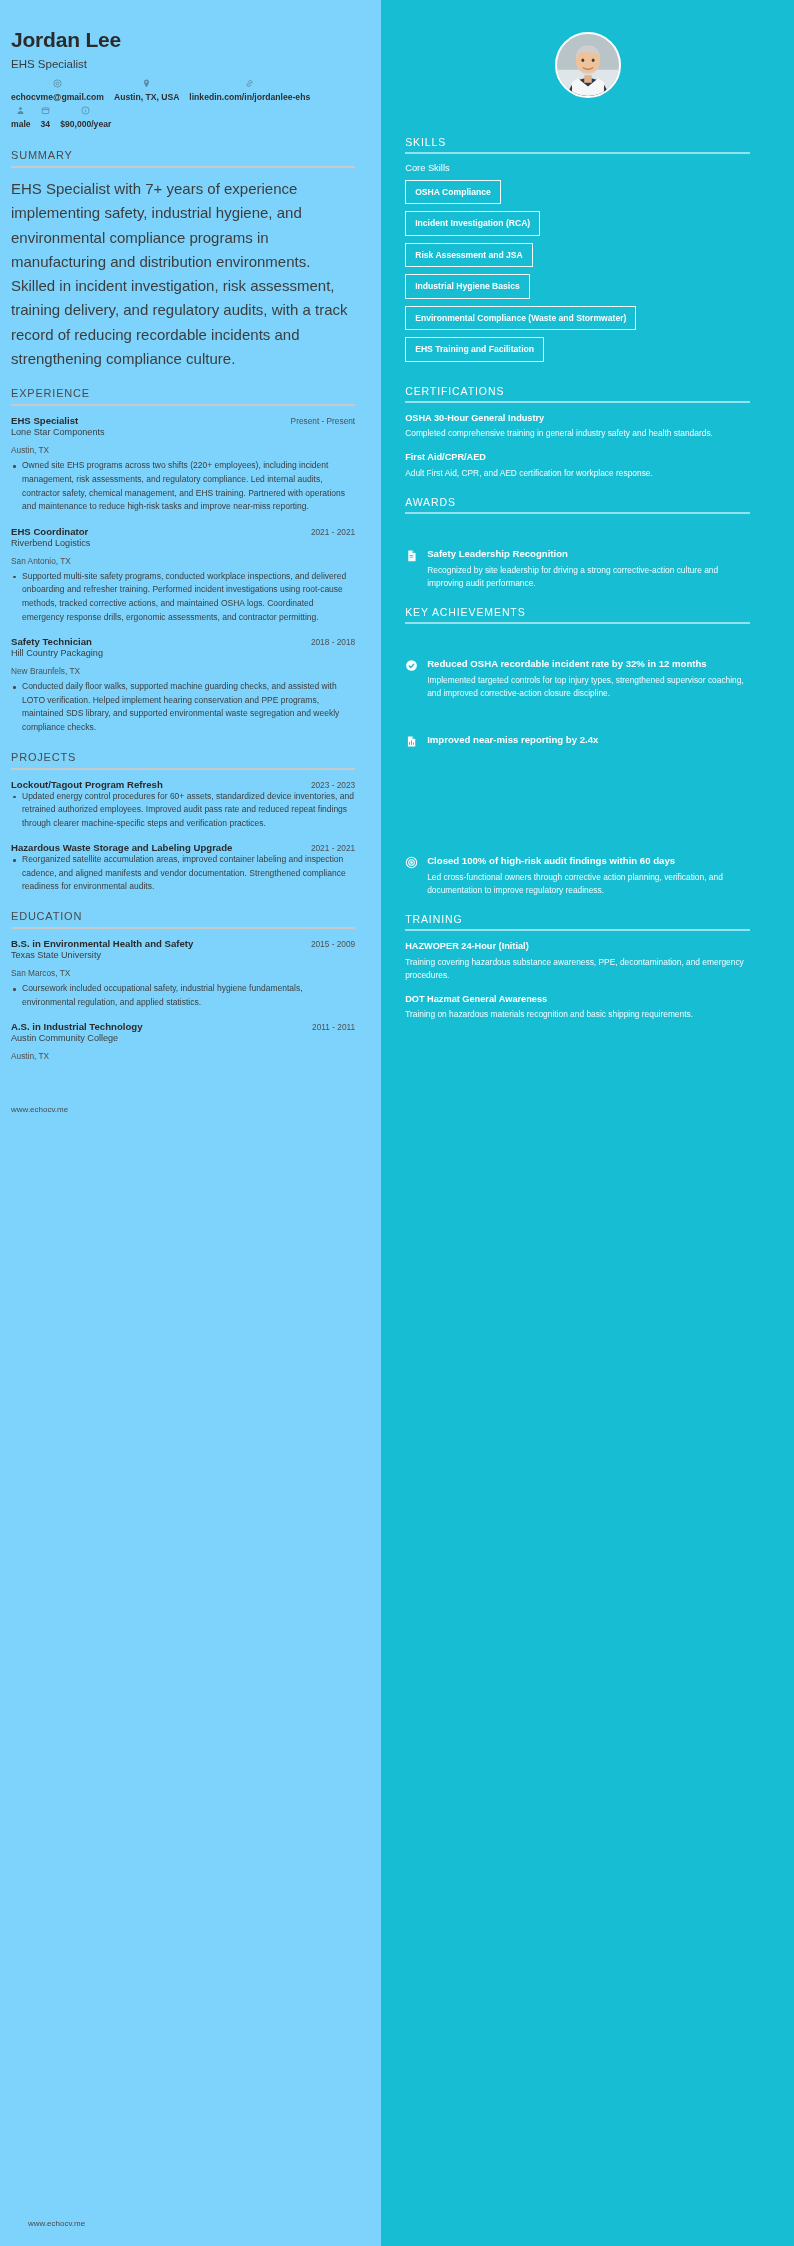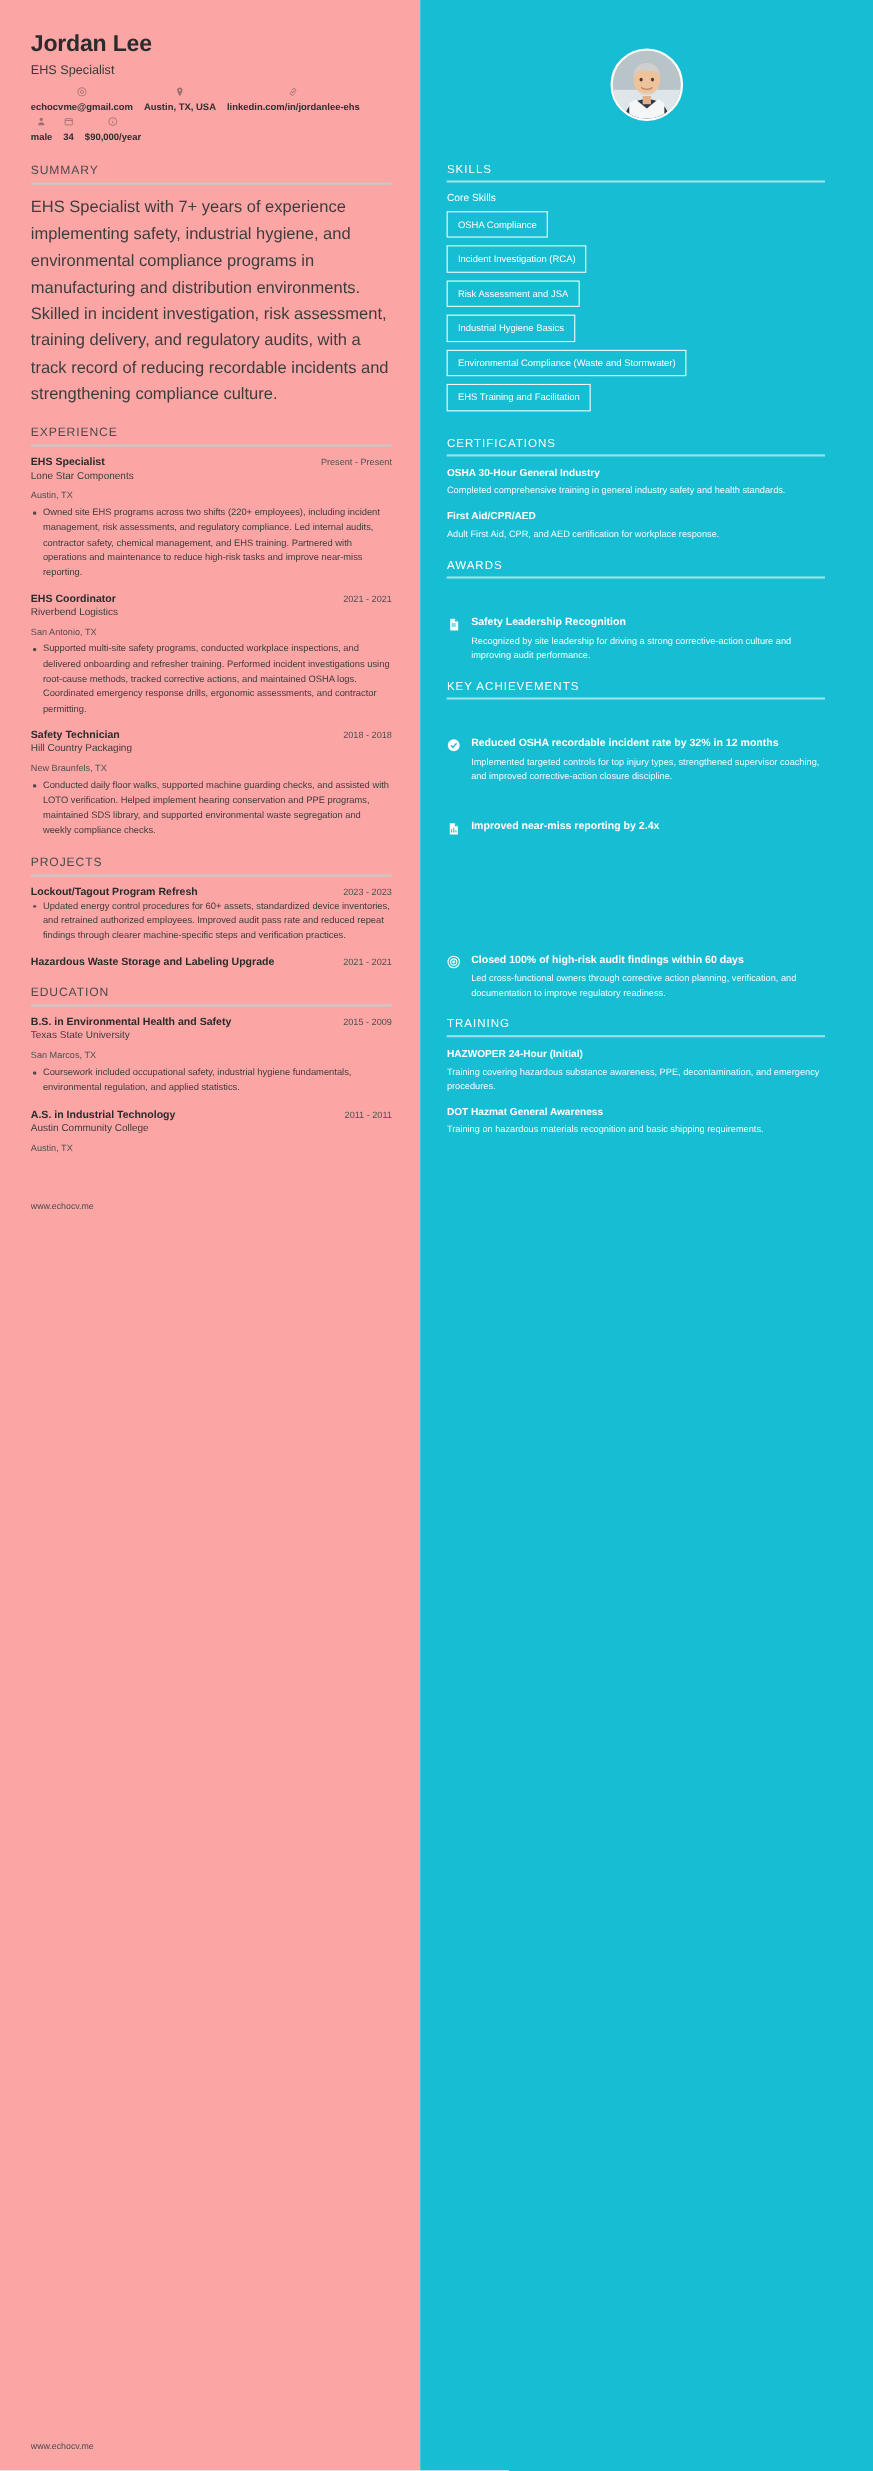--- a/index.html
+++ b/index.html
@@ -12,22 +12,22 @@
     position: relative;
     width: 794px;
     min-height: 2246px;
     background: #ffffff;
     display: flex;
     align-items: stretch;
   }
   
   .main {
     width: 428px;
-    padding: 28px 26px 0 28px;
-    background: #fca5a5;
+    padding: 28px 26px 0 11px;
+    background: #7dd3fc;
   }
   .name {
     font-size: 21px;
     font-weight: bold;
     color: #2b2b2b;
     letter-spacing: -0.2px;
     margin-bottom: 6px;
   }
   .headline {
     font-size: 11.5px;
@@ -137,21 +137,21 @@
     position: absolute;
     left: 28px;
     bottom: 18px;
     font-size: 8px;
     color: #4a4a4a;
   }
   
   .sidebar {
     width: 469px;
     background: #17bdd3;
-    padding: 16px 0 40px 0;
+    padding: 4px 0 40px 0;
     color: #ffffff;
     position: relative;
   }
   .avatar-wrap {
     display: flex;
     justify-content: center;
     padding-top: 28px;
     padding-bottom: 22px;
   }
   .avatar {
@@ -180,21 +180,21 @@
     font-size: 9.3px;
     font-weight: normal;
     color: #ffffff;
     margin-bottom: 7px;
   }
   .chip {
     display: inline-block;
     border: 1px solid rgba(255,255,255,0.95);
     padding: 5px 9px;
     font-size: 8.6px;
-    font-weight: normal;
+    font-weight: bold;
     color: #ffffff;
     margin-bottom: 7px;
     line-height: 1.45;
     max-width: 100%;
   }
   .chip-wrap { display: block; }
   .s-item { margin-bottom: 11px; }
   .s-item-title {
     font-size: 9.2px;
     font-weight: bold;
@@ -367,20 +367,23 @@
       <ul class="bullets">
         <li>Updated energy control procedures for 60+ assets, standardized device inventories, and retrained authorized employees. Improved audit pass rate and reduced repeat findings through clearer machine-specific steps and verification practices.</li>
       </ul>
     </div>
 
     <div class="entry">
       <div class="entry-head">
         <span class="entry-title">Hazardous Waste Storage and Labeling Upgrade</span>
         <span class="entry-dates">2021  -  2021</span>
       </div>
+      <ul class="bullets">
+        <li>Reorganized satellite accumulation areas, improved container labeling and inspection cadence, and aligned manifests and vendor documentation. Strengthened compliance readiness for environmental audits.</li>
+      </ul>
     </div>
 
     <div class="sec-title">EDUCATION</div>
     <div class="sec-rule"></div>
 
     <div class="entry">
       <div class="entry-head">
         <span class="entry-title">B.S. in Environmental Health and Safety</span>
         <span class="entry-dates">2015  -  2009</span>
       </div>

